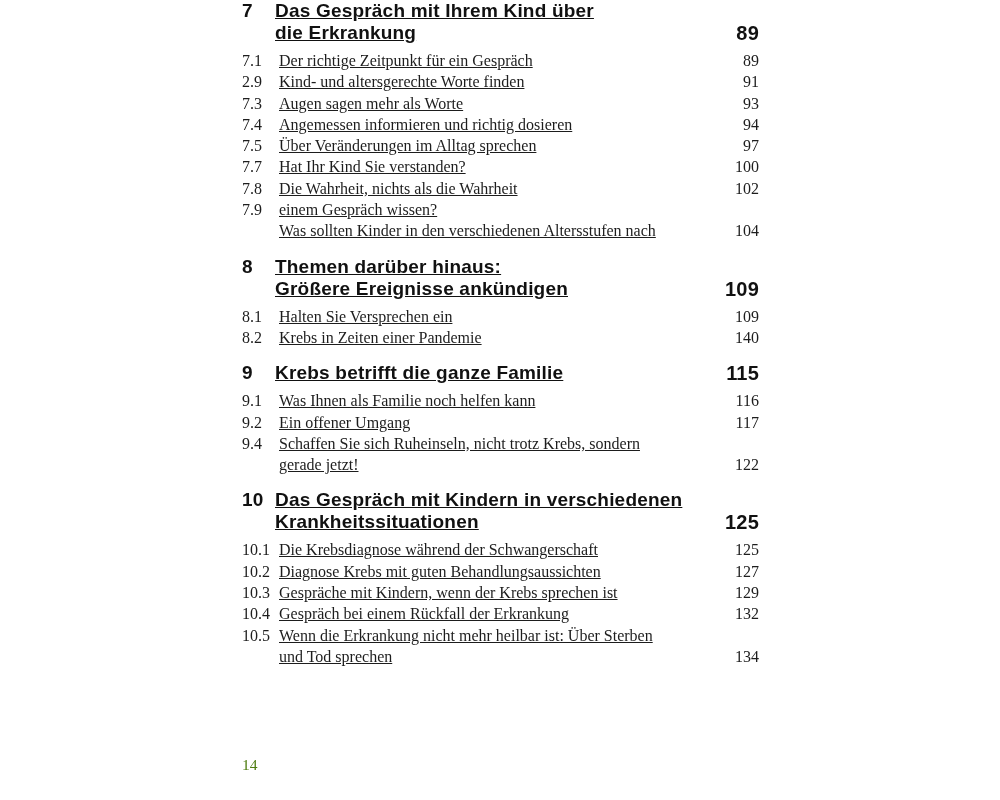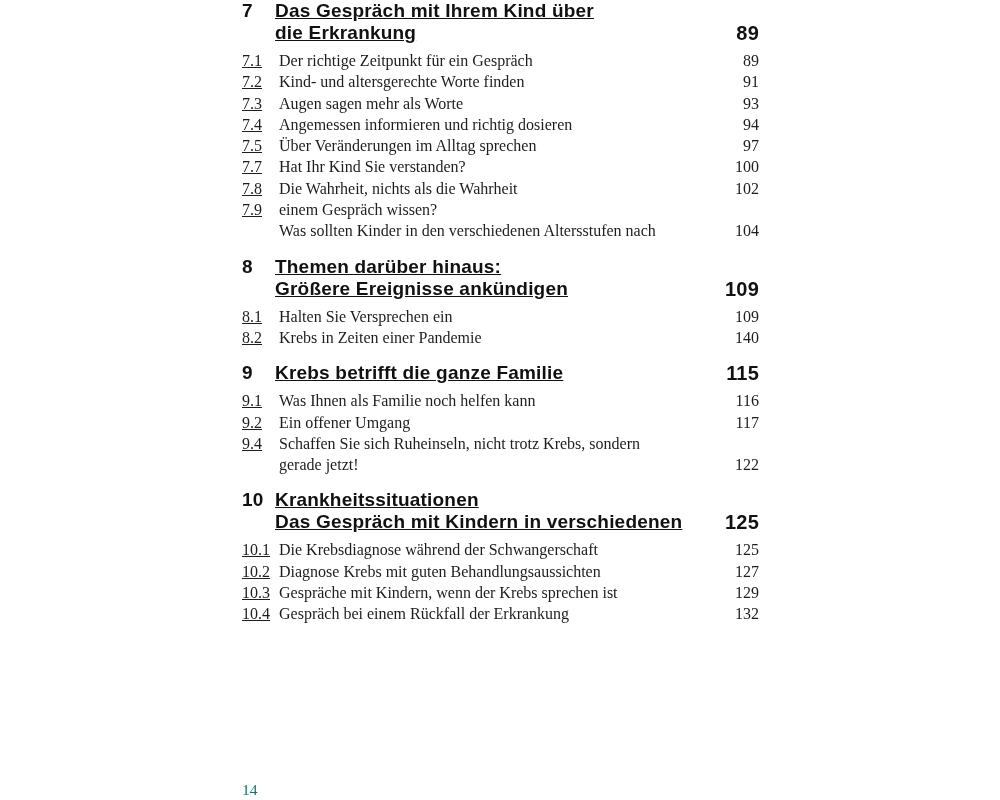--- a/index.html
+++ b/index.html
@@ -50,36 +50,35 @@
   .entry {
     display: flex;
     align-items: stretch;
     font-size: 16px;
     line-height: 21.3px;
     color: #1d1d1d;
   }
   .entry .e-num {
     width: 37px;
     flex: 0 0 37px;
-    text-decoration: underline;
-  }
-  .entry .e-text { flex: 1 1 auto; }
+  }
+  .entry .e-text { flex: 1 1 auto; text-decoration: underline; }
   .entry .e-text div { white-space: nowrap; }
   .entry .e-page {
     align-self: flex-end;
     text-align: right;
     white-space: nowrap;
   }
 
   .folio {
     position: absolute;
     left: 242px;
-    top: 781px;
+    top: 756px;
     font-size: 15.5px;
-    color: #0f766e;
+    color: #4d7c0f;
   }
 </style>
 </head>
 <body>
 
 <div class="toc">
     <div class="chapter">
       <div class="chapter-heading">
         <div class="ch-num">7</div>
         <div class="ch-title">
@@ -90,21 +89,21 @@
       </div>
       <div class="entries">
         <div class="entry">
           <div class="e-num">7.1</div>
           <div class="e-text">
             <div>Der richtige Zeitpunkt für ein Gespräch</div>
           </div>
           <div class="e-page">89</div>
         </div>
         <div class="entry">
-          <div class="e-num">7.2</div>
+          <div class="e-num">2.9</div>
           <div class="e-text">
             <div>Kind- und altersgerechte Worte finden</div>
           </div>
           <div class="e-page">91</div>
         </div>
         <div class="entry">
           <div class="e-num">7.3</div>
           <div class="e-text">
             <div>Augen sagen mehr als Worte</div>
           </div>
@@ -204,22 +203,22 @@
             <div>gerade jetzt!</div>
           </div>
           <div class="e-page">122</div>
         </div>
       </div>
     </div>
     <div class="chapter">
       <div class="chapter-heading">
         <div class="ch-num">10</div>
         <div class="ch-title">
+          <div>Das Gespräch mit Kindern in verschiedenen</div>
           <div>Krankheitssituationen</div>
-          <div>Das Gespräch mit Kindern in verschiedenen</div>
         </div>
         <div class="ch-page">125</div>
       </div>
       <div class="entries">
         <div class="entry">
           <div class="e-num">10.1</div>
           <div class="e-text">
             <div>Die Krebsdiagnose während der Schwangerschaft</div>
           </div>
           <div class="e-page">125</div>
@@ -237,17 +236,25 @@
             <div>Gespräche mit Kindern, wenn der Krebs sprechen ist</div>
           </div>
           <div class="e-page">129</div>
         </div>
         <div class="entry">
           <div class="e-num">10.4</div>
           <div class="e-text">
             <div>Gespräch bei einem Rückfall der Erkrankung</div>
           </div>
           <div class="e-page">132</div>
+        </div>
+        <div class="entry">
+          <div class="e-num">10.5</div>
+          <div class="e-text">
+            <div>Wenn die Erkrankung nicht mehr heilbar ist: Über Sterben</div>
+            <div>und Tod sprechen</div>
+          </div>
+          <div class="e-page">134</div>
         </div>
       </div>
     </div>
   </div>
 <div class="folio">14</div>
 
 </body></html>

